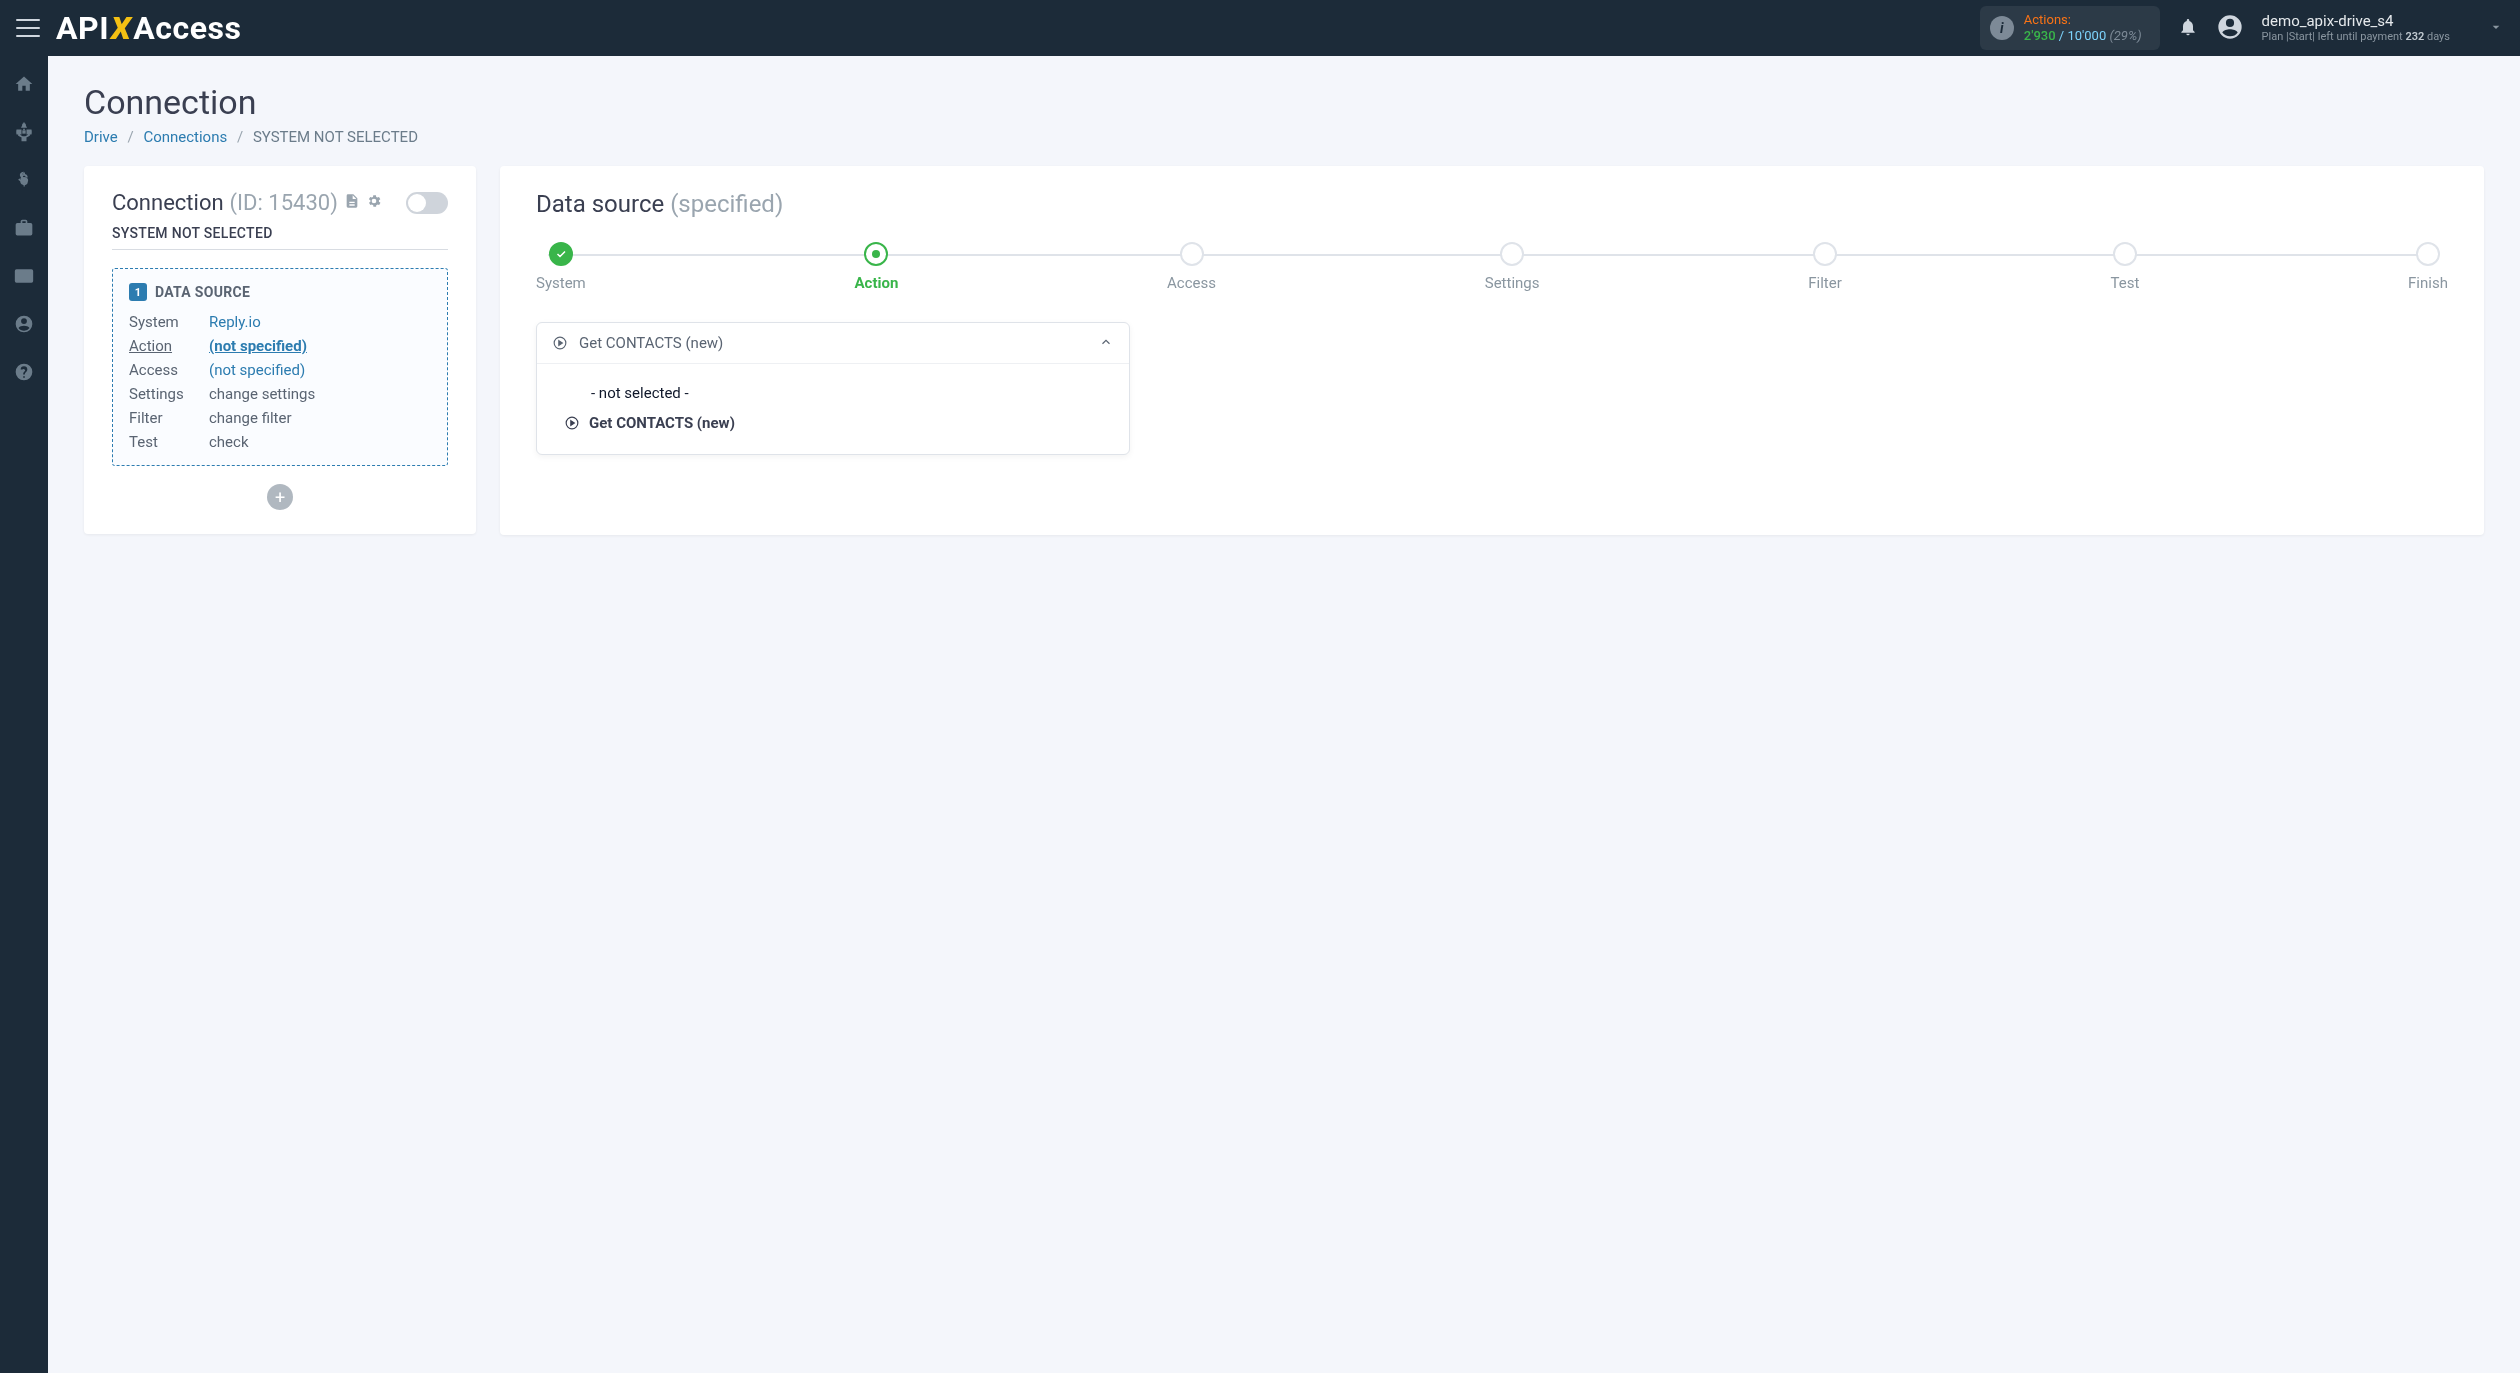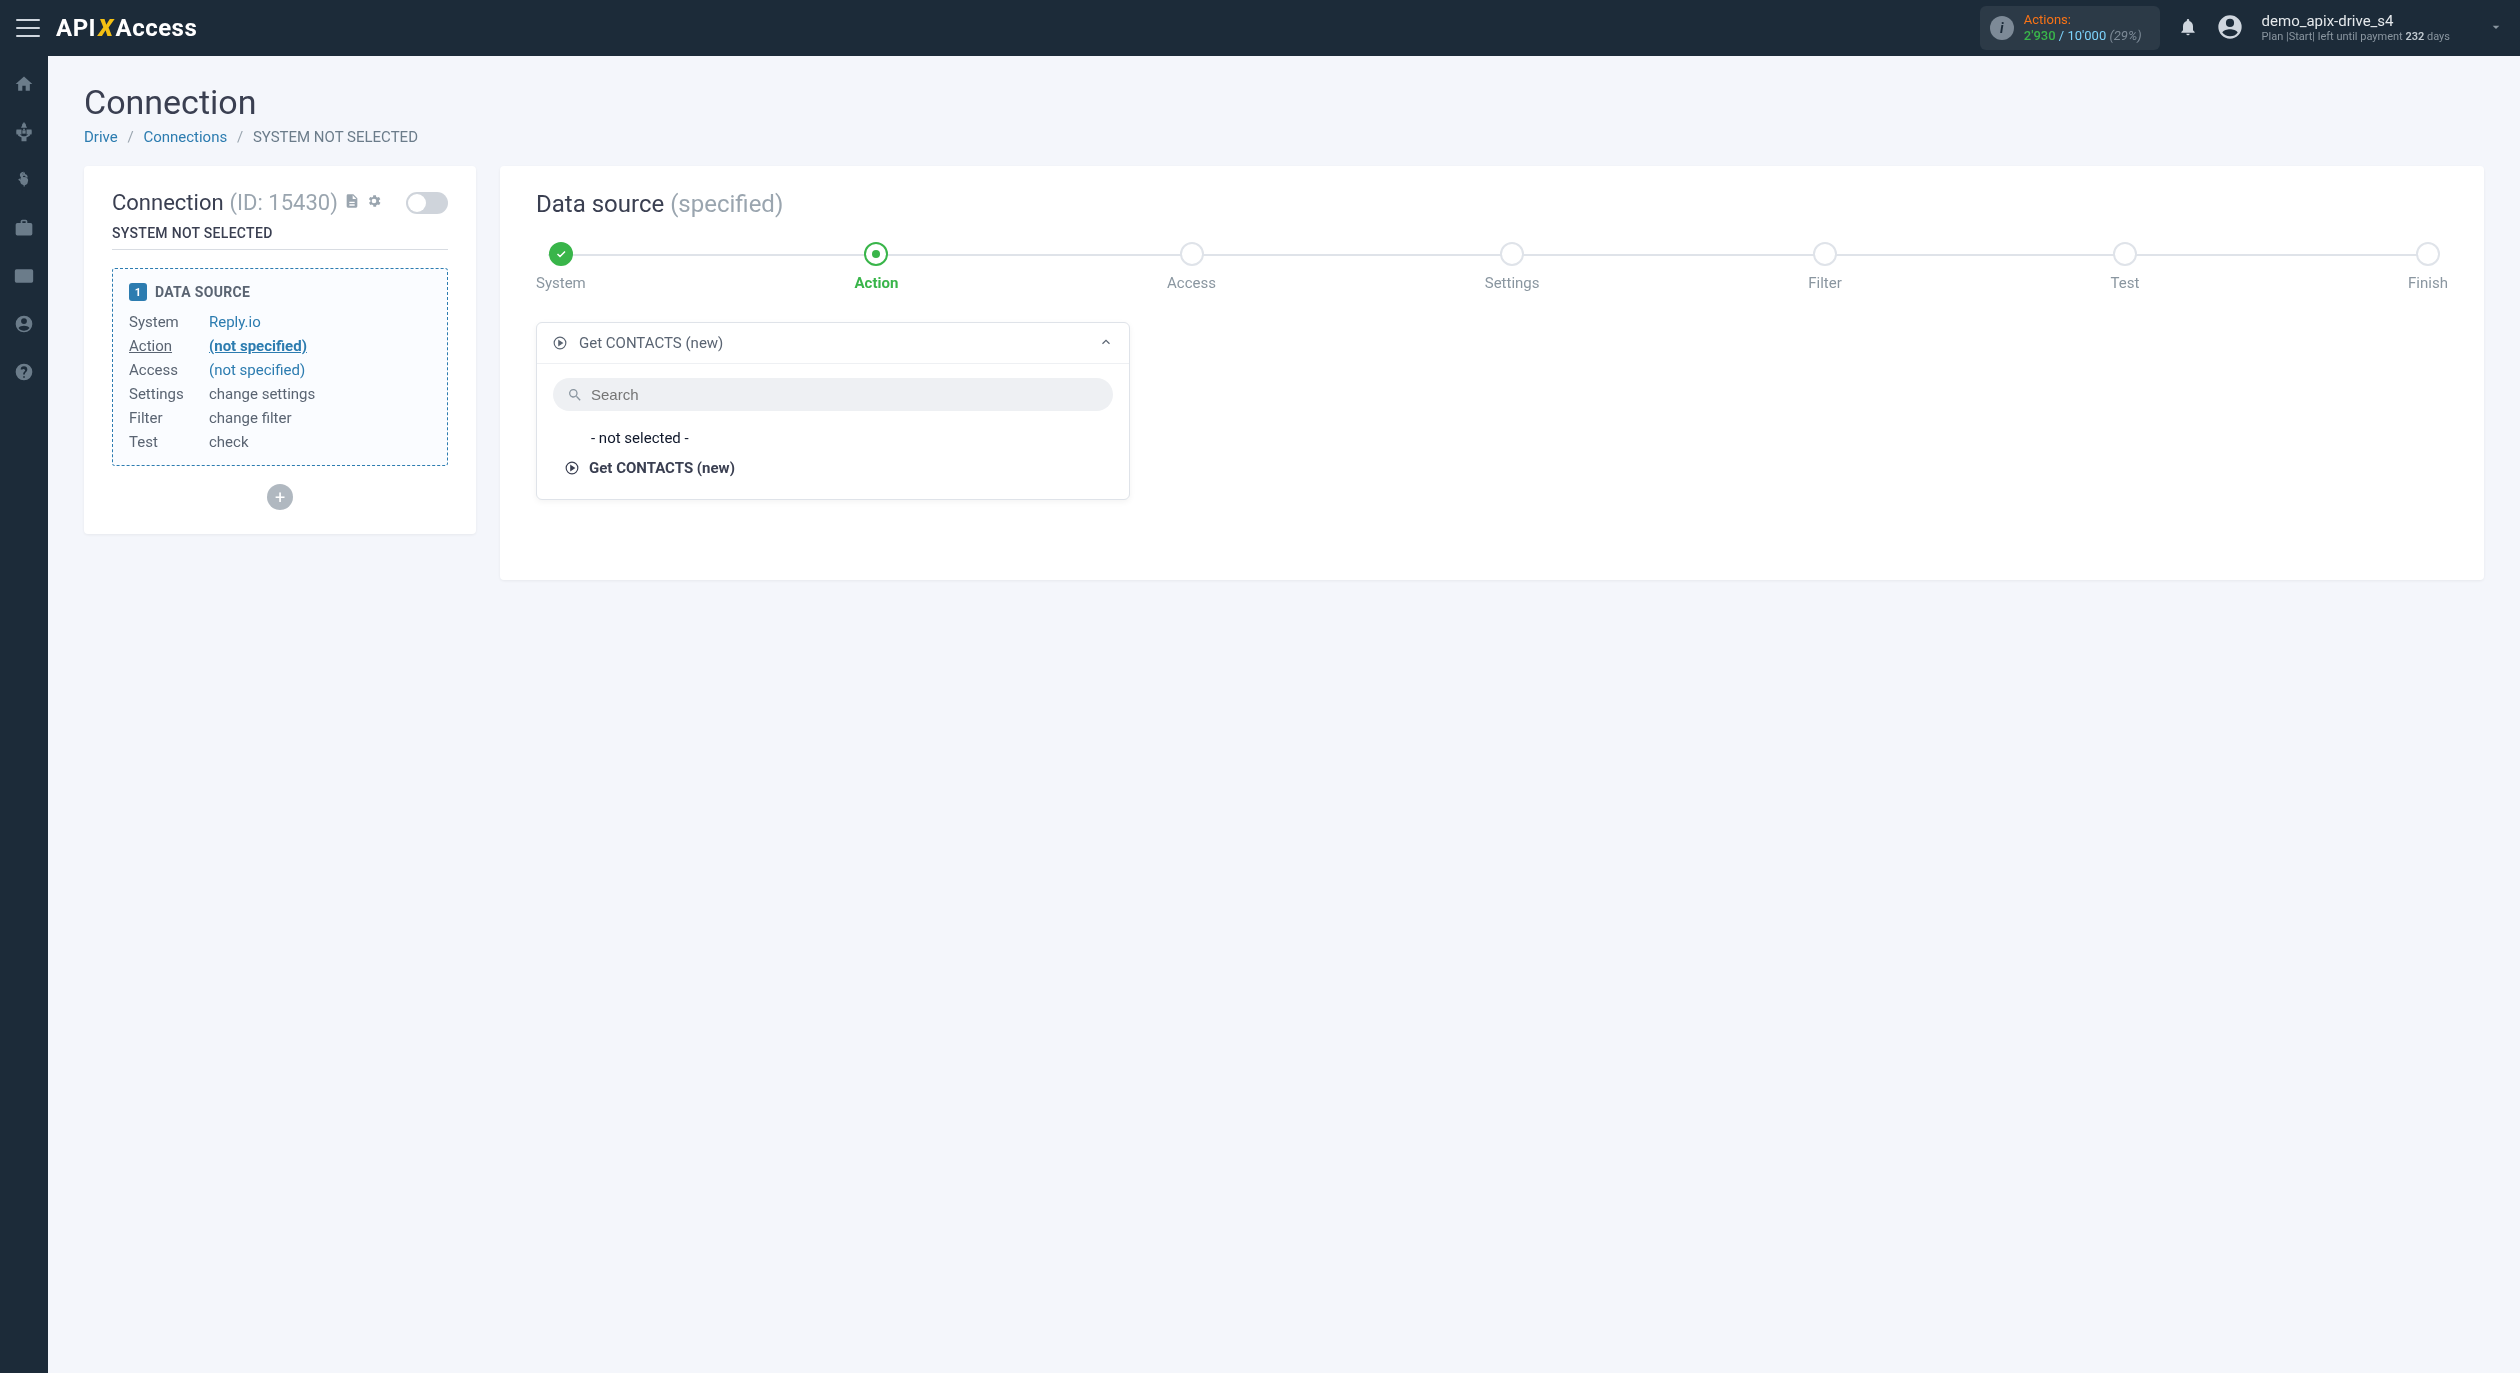--- a/index.html
+++ b/index.html
@@ -2,21 +2,21 @@
 <html><head>
 <meta charset="utf-8">
 <style>
 * { margin: 0; padding: 0; box-sizing: border-box; }
 body { font-family: -apple-system, BlinkMacSystemFont, "Segoe UI", Roboto, Arial, sans-serif; background: #f4f6fb; color: #3a3f51; font-size: 14px; }
 
 
 .header { height: 56px; background: #1c2b39; display: flex; align-items: center; padding: 0 16px; color: #fff; }
 .hamburger { width: 24px; height: 18px; display: flex; flex-direction: column; justify-content: space-between; cursor: pointer; margin-right: 16px; }
 .hamburger span { height: 2px; background: #cfd6de; border-radius: 1px; }
-.logo { display: flex; align-items: center; font-size: 24px; font-weight: 700; letter-spacing: 0.5px; }
+.logo { display: flex; align-items: center; font-size: 32px; font-weight: 700; letter-spacing: 0.5px; }
 .logo .api { color: #fff; }
 .logo .x { color: #f4c013; font-weight: 900; margin: 0 2px; font-style: italic; }
 .logo .drive { color: #fff; }
 .header-right { margin-left: auto; display: flex; align-items: center; gap: 18px; }
 .actions-pill { background: #2c3a47; border-radius: 6px; padding: 6px 18px 6px 10px; display: flex; align-items: center; gap: 10px; }
 .info-circle { width: 24px; height: 24px; border-radius: 50%; background: #7d8a97; display: flex; align-items: center; justify-content: center; font-weight: 700; font-style: italic; color: #1c2b39; font-size: 14px; }
 .actions-text { font-size: 13px; line-height: 1.2; }
 .actions-text .label { color: #f97316; }
 .actions-text .nums .cur { color: #39b54a; font-weight: 500; }
 .actions-text .nums .max { color: #7dd3fc; }
@@ -282,26 +282,20 @@
             <span class="play"><svg width="14" height="14" viewBox="0 0 24 24" fill="none" stroke="#5a6472" stroke-width="2">
                   <circle cx="12" cy="12" r="10"></circle>
                   <path d="M10 8l6 4-6 4z" fill="#5a6472"></path>
                 </svg></span>
             <span class="txt">Get CONTACTS (new)</span>
             <span class="chev"><svg width="14" height="14" viewBox="0 0 24 24" fill="none" stroke="#5a6472" stroke-width="2">
                   <path d="M6 15l6-6 6 6"></path>
                 </svg></span>
           </div>
           <div class="select-body">
-            <div class="search-box">
-              <svg width="16" height="16" viewBox="0 0 24 24" fill="#8a96a0">
-                  <path d="M15.5 14h-.79l-.28-.27a6.5 6.5 0 1 0-.7.7l.27.28v.79l5 4.99L20.49 19l-4.99-5zm-6 0A4.5 4.5 0 1 1 14 9.5 4.5 4.5 0 0 1 9.5 14z"></path>
-                </svg>
-              <input type="text" placeholder="Search" style="">
-            </div>
             <div class="opt ns">- not selected -</div>
             <div class="opt sel">
               <svg width="14" height="14" viewBox="0 0 24 24" fill="none" stroke="#3a3f51" stroke-width="2">
                   <circle cx="12" cy="12" r="10"></circle>
                   <path d="M10 8l6 4-6 4z" fill="#3a3f51"></path>
                 </svg>
               <span>Get CONTACTS (new)</span>
             </div>
           </div>
         </div>

